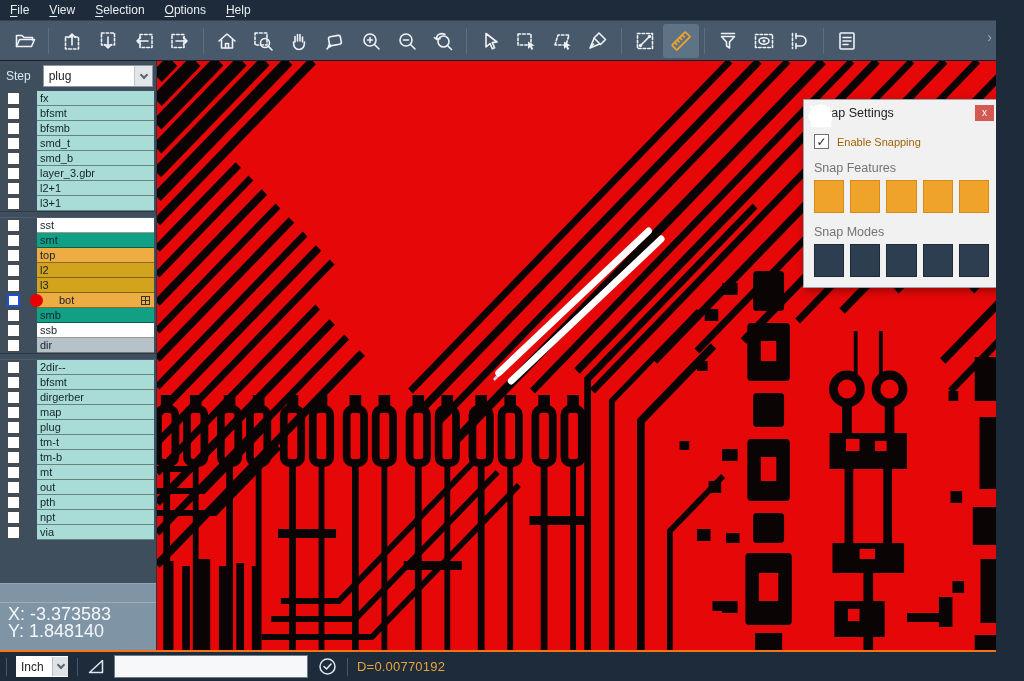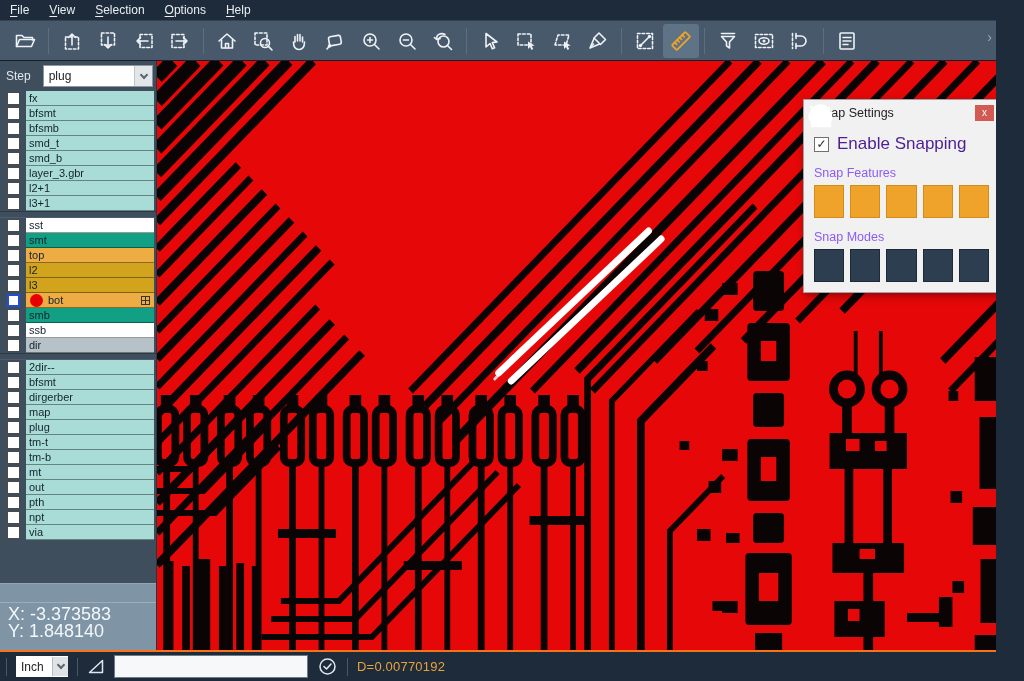--- a/index.html
+++ b/index.html
@@ -37,21 +37,21 @@
   .step-select{flex:1;height:22px;background:#fff;border:1px solid #8b98a3;display:flex;align-items:center}
   .step-value{flex:1;font-size:12px;color:#222;padding-left:5px}
   .dd-chev{width:18px;height:20px;background:#e2e6e9;border-left:1px solid #bfc7cd;display:flex;align-items:center;justify-content:center}
   .chev{width:6px;height:6px;border-right:2px solid #5a6772;border-bottom:2px solid #5a6772;transform:rotate(45deg);margin-top:-3px}
   #layer-list{flex:none}
   .layer-row{height:15px;display:flex;align-items:center;position:relative}
   .chk{width:13px;height:13px;margin-left:7px;background:#fff;border:1px solid #4a4a4a;flex:none}
   .layer-row.selected .chk{border:2px solid #1f4fd8}
   .dot{display:none;width:13px;height:13px;border-radius:50%;background:#e80000;position:absolute;left:30px;top:1px;z-index:2}
   .layer-row.selected .dot{display:block}
-  .cell{flex:1;height:15px;margin-left:6px;margin-right:2px;border-bottom:1px solid rgba(0,0,0,.4);
+  .cell{flex:1;height:15px;margin-left:17px;margin-right:2px;border-bottom:1px solid rgba(0,0,0,.4);
         display:flex;align-items:center;font-size:11px;color:var(--ink);padding-left:3px}
   .layer-row.selected .cell{padding-left:22px}
   .c-teal{background:var(--row_teal)} .c-green{background:var(--row_green)} .c-amber{background:var(--row_amber)}
   .c-mustard{background:var(--row_mustard)} .c-gray{background:var(--row_gray)} .c-white{background:var(--row_white)}
   .grid-ic{display:none;width:9px;height:9px;border:1px solid #333;position:relative;margin-left:auto;margin-right:4px}
   .grid-ic::before{content:"";position:absolute;left:3px;top:0;bottom:0;width:1px;background:#333}
   .grid-ic::after{content:"";position:absolute;top:3px;left:0;right:0;height:1px;background:#333}
   .layer-row.selected .grid-ic{display:block}
   .layer-sep{height:7px;border-top:1px solid #2c3947;border-bottom:1px solid #4d5d6d}
   .side-spacer{flex:1}
@@ -70,22 +70,22 @@
   .dialog{position:absolute;left:646px;top:38px;width:197px;background:var(--dialog_bg);
           border:1px solid #9aa4ab;box-shadow:2px 3px 8px rgba(0,0,0,.35);padding-bottom:10px;z-index:5}
   .dlg-title-row{height:26px;display:flex;align-items:center;padding:0 5px 0 12px}
   .dlg-title{font-size:12.5px;color:#222;flex:1}
   .dlg-close{width:19px;height:16px;background:var(--dialog_close);color:#fff;font-size:10px;
              display:flex;align-items:center;justify-content:center;line-height:1}
   .dlg-body{padding:0 10px}
   .chk-row{display:flex;align-items:center;gap:8px;margin-top:8px}
   .dlg-chk{width:15px;height:15px;background:#fff;border:1px solid #707070;font-size:12px;
            color:#1a2b3c;display:flex;align-items:center;justify-content:center;line-height:1}
-  .chk-label{font-size:17px;color:#4c1d95}
-  .dlg-sub{font-size:12.5px;color:#8b5cf6;margin-top:12px}
+  .chk-label{font-size:11px;color:#a16207}
+  .dlg-sub{font-size:12.5px;color:#737373;margin-top:12px}
   .btn-row{display:flex;gap:6px;margin-top:5px}
   .fbtn{width:33px;height:33px;background:var(--accent);border:1px solid #d18c1a;display:flex;align-items:center;justify-content:center}
   .mbtn{width:33px;height:33px;background:var(--mode_btn);border:1px solid #1d2a38;display:flex;align-items:center;justify-content:center}
   .wic{stroke:#fff;fill:none;stroke-width:2.5;stroke-linecap:round;stroke-linejoin:round}
   .wfl{fill:#fff;stroke:none}
   .close-btn{display:block;width:calc(100% - 20px);margin:12px 10px 0;height:25px;background:#e3e5e7;
              border:1px solid #8a9aa5;font-size:13px;color:#222;font-family:"Liberation Sans",sans-serif}
   
   .bottombar{height:31px;background:var(--menubar_bg);border-top:2px solid #f97316;
              display:flex;align-items:center;flex:none;padding-left:6px;gap:9px}

